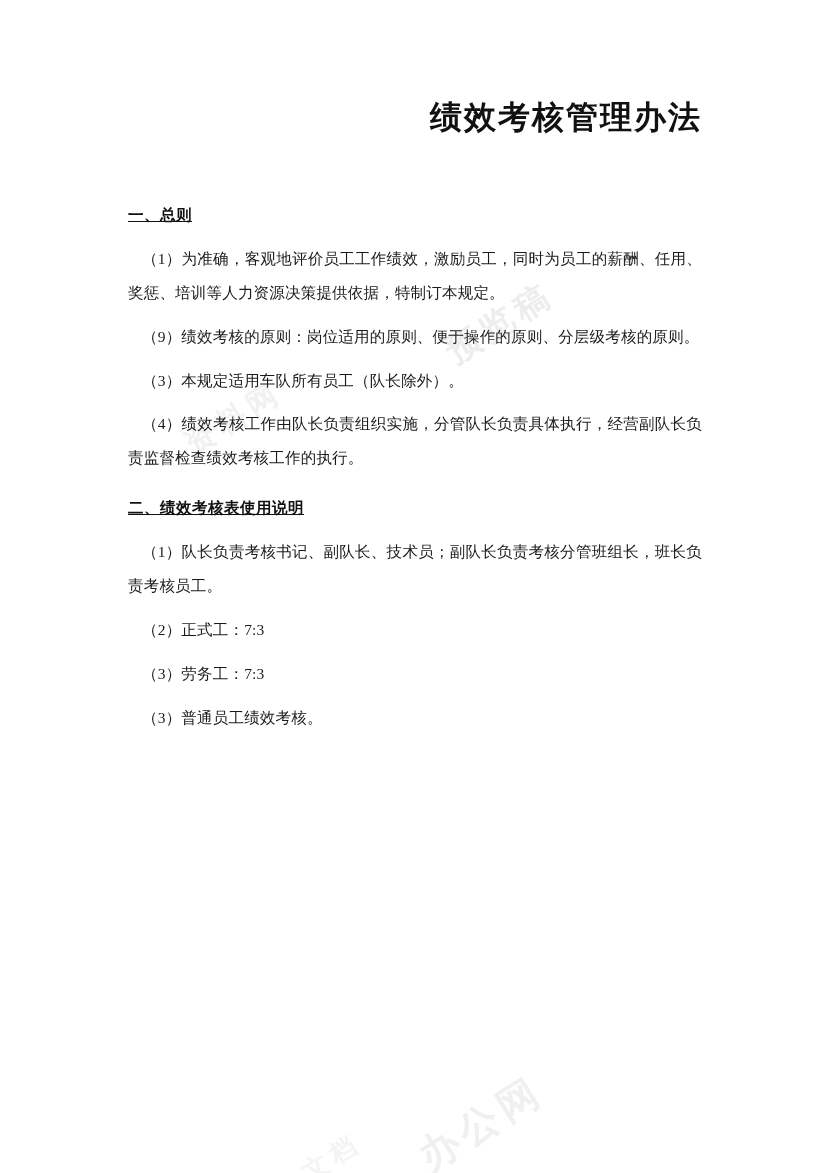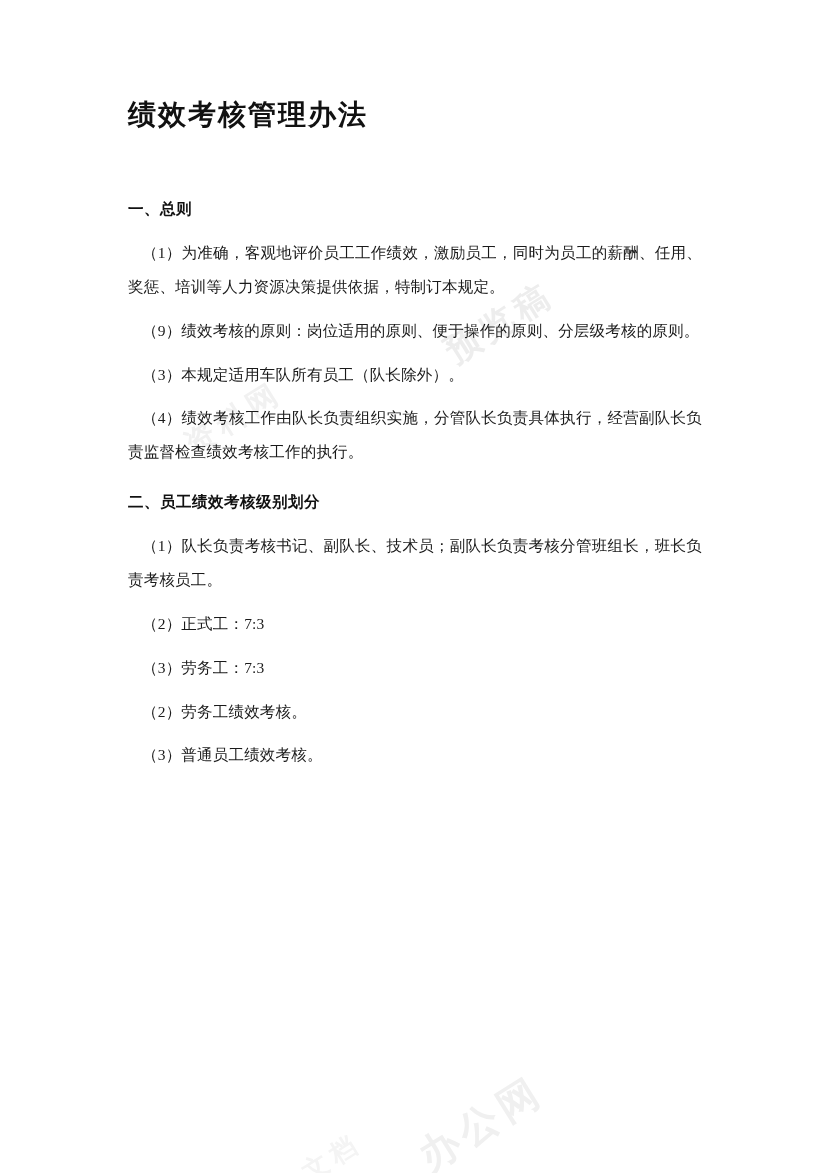--- a/index.html
+++ b/index.html
@@ -23,35 +23,36 @@
     padding: 0 0 0 0;
     background: #ffffff;
   }
   .doc-body {
     position: relative;
     z-index: 2;
     padding: 96px 128px 40px 128px;
     box-sizing: border-box;
   }
   .doc-title {
-    text-align: left;
-    font-size: 28px;
+    text-align: right;
+    font-size: 32px;
     font-weight: bold;
     letter-spacing: 2px;
     margin: 0 0 62px 0;
     font-family: "Liberation Serif", "DejaVu Serif", serif;
     color: #111;
   }
   .heading {
     font-size: 15.5px;
     font-weight: bold;
     margin: 20px 0 14px 0;
     letter-spacing: 0.5px;
     color: #111;
     line-height: 1.7;
+    text-decoration: underline;
   }
   .heading:first-of-type {
     margin-top: 0;
   }
   .para {
     font-size: 15.5px;
     line-height: 2.18;
     margin: 0 0 10px 0;
     text-align: justify;
     color: #1a1a1a;
@@ -112,23 +113,22 @@
   <div class="doc-body">
 
     <h1 class="doc-title">绩效考核管理办法</h1>
 
     <div class="heading">一、总则</div>
     <p class="para indent">（1）为准确，客观地评价员工工作绩效，激励员工，同时为员工的薪酬、任用、奖惩、培训等人力资源决策提供依据，特制订本规定。</p>
     <p class="para indent">（9）绩效考核的原则：岗位适用的原则、便于操作的原则、分层级考核的原则。</p>
     <p class="para indent">（3）本规定适用车队所有员工（队长除外）。</p>
     <p class="para indent">（4）绩效考核工作由队长负责组织实施，分管队长负责具体执行，经营副队长负责监督检查绩效考核工作的执行。</p>
 
-    <div class="heading">二、员工绩效考核级别划分</div>
+    <div class="heading">二、绩效考核表使用说明</div>
     <p class="para indent">（1）队长负责考核书记、副队长、技术员；副队长负责考核分管班组长，班长负责考核员工。</p>
 
     <p class="para indent">（2）正式工：7:3</p>
     <p class="para indent">（3）劳务工：7:3</p>
 
-    <p class="para indent">（2）劳务工绩效考核。</p>
     <p class="para indent">（3）普通员工绩效考核。</p>
 
   </div>
 </div>
 
 </body></html>

